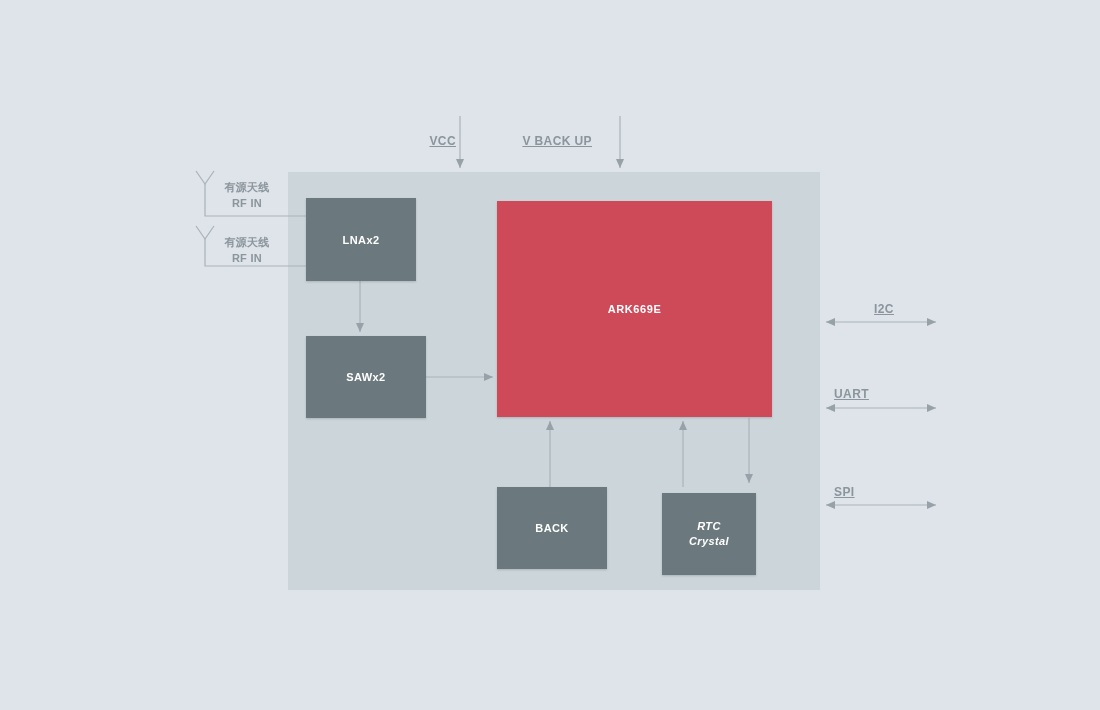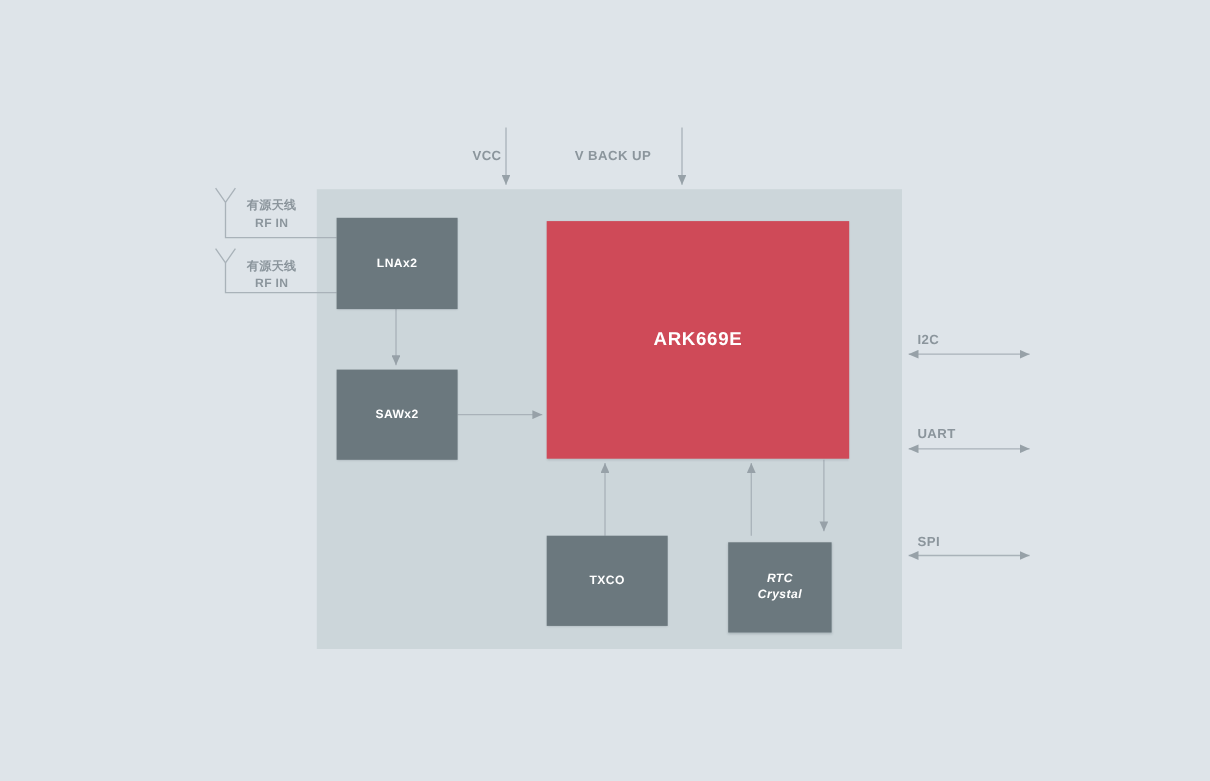--- a/index.html
+++ b/index.html
@@ -28,35 +28,35 @@
     position:absolute;left:288px;top:172px;width:532px;height:418px;
     background:var(--container-bg);
   }
   .block{
     position:absolute;display:flex;align-items:center;justify-content:center;
     background:var(--block-bg);color:var(--block-text);
     font-weight:bold;font-size:11px;letter-spacing:.4px;text-align:center;
     box-shadow:0 1px 2px rgba(80,92,100,.28);
   }
   .block-lna{left:306px;top:198px;width:110px;height:83px;}
-  .block-saw{left:306px;top:336px;width:110px;height:82px;}
+  .block-saw{left:306px;top:336px;width:120px;height:82px;}
   .block-chip{
     left:497px;top:201px;width:275px;height:216px;
-    background:var(--accent-red);font-size:17px;letter-spacing:.6px;
+    background:var(--accent-red);font-size:11px;letter-spacing:.6px;
   }
   .block-txco{left:497px;top:487px;width:110px;height:82px;}
   .block-rtc{left:662px;top:493px;width:94px;height:82px;line-height:15px;font-style:italic;}
 
   .lbl{
     position:absolute;color:var(--label-gray);
-    font-weight:bold;font-size:12px;letter-spacing:.4px;
+    font-weight:bold;font-size:12px;letter-spacing:.4px;text-decoration:underline;
   }
   .lbl-vcc{left:408px;top:134px;width:48px;text-align:right;}
   .lbl-vbackup{left:496px;top:134px;width:96px;text-align:right;}
-  .lbl-i2c{left:834px;top:302px;width:100px;text-align:left;}
+  .lbl-i2c{left:834px;top:302px;width:100px;text-align:center;}
   .lbl-uart{left:834px;top:387px;width:100px;text-align:left;}
   .lbl-spi{left:834px;top:485px;width:100px;text-align:left;}
 
   .antenna-label{
     position:absolute;left:214px;width:66px;text-align:center;
     color:var(--label-gray);font-weight:bold;font-size:11px;
     line-height:16px;letter-spacing:.3px;
   }
   .antenna-label-1{top:179px;}
   .antenna-label-2{top:234px;}
@@ -97,21 +97,21 @@
     <line class="connector" x1="749" y1="418" x2="749" y2="483" marker-end="url(#ah-end)"></line>
 
     <line class="connector" x1="826" y1="322" x2="936" y2="322" marker-start="url(#ah-start)" marker-end="url(#ah-end)"></line>
     <line class="connector" x1="826" y1="408" x2="936" y2="408" marker-start="url(#ah-start)" marker-end="url(#ah-end)"></line>
     <line class="connector" x1="826" y1="505" x2="936" y2="505" marker-start="url(#ah-start)" marker-end="url(#ah-end)"></line>
   </svg>
 
   <div class="block block-lna">LNAx2</div>
   <div class="block block-saw">SAWx2</div>
   <div class="block block-chip">ARK669E</div>
-  <div class="block block-txco">TXCO</div>
+  <div class="block block-txco">BACK</div>
   <div class="block block-rtc">
     <div>
       <span style="display:block">RTC</span>
       <span style="display:block">Crystal</span>
     </div>
   </div>
 
   <div class="lbl lbl-vcc">VCC</div>
   <div class="lbl lbl-vbackup">V BACK UP</div>
   <div class="lbl lbl-i2c">I2C</div>

